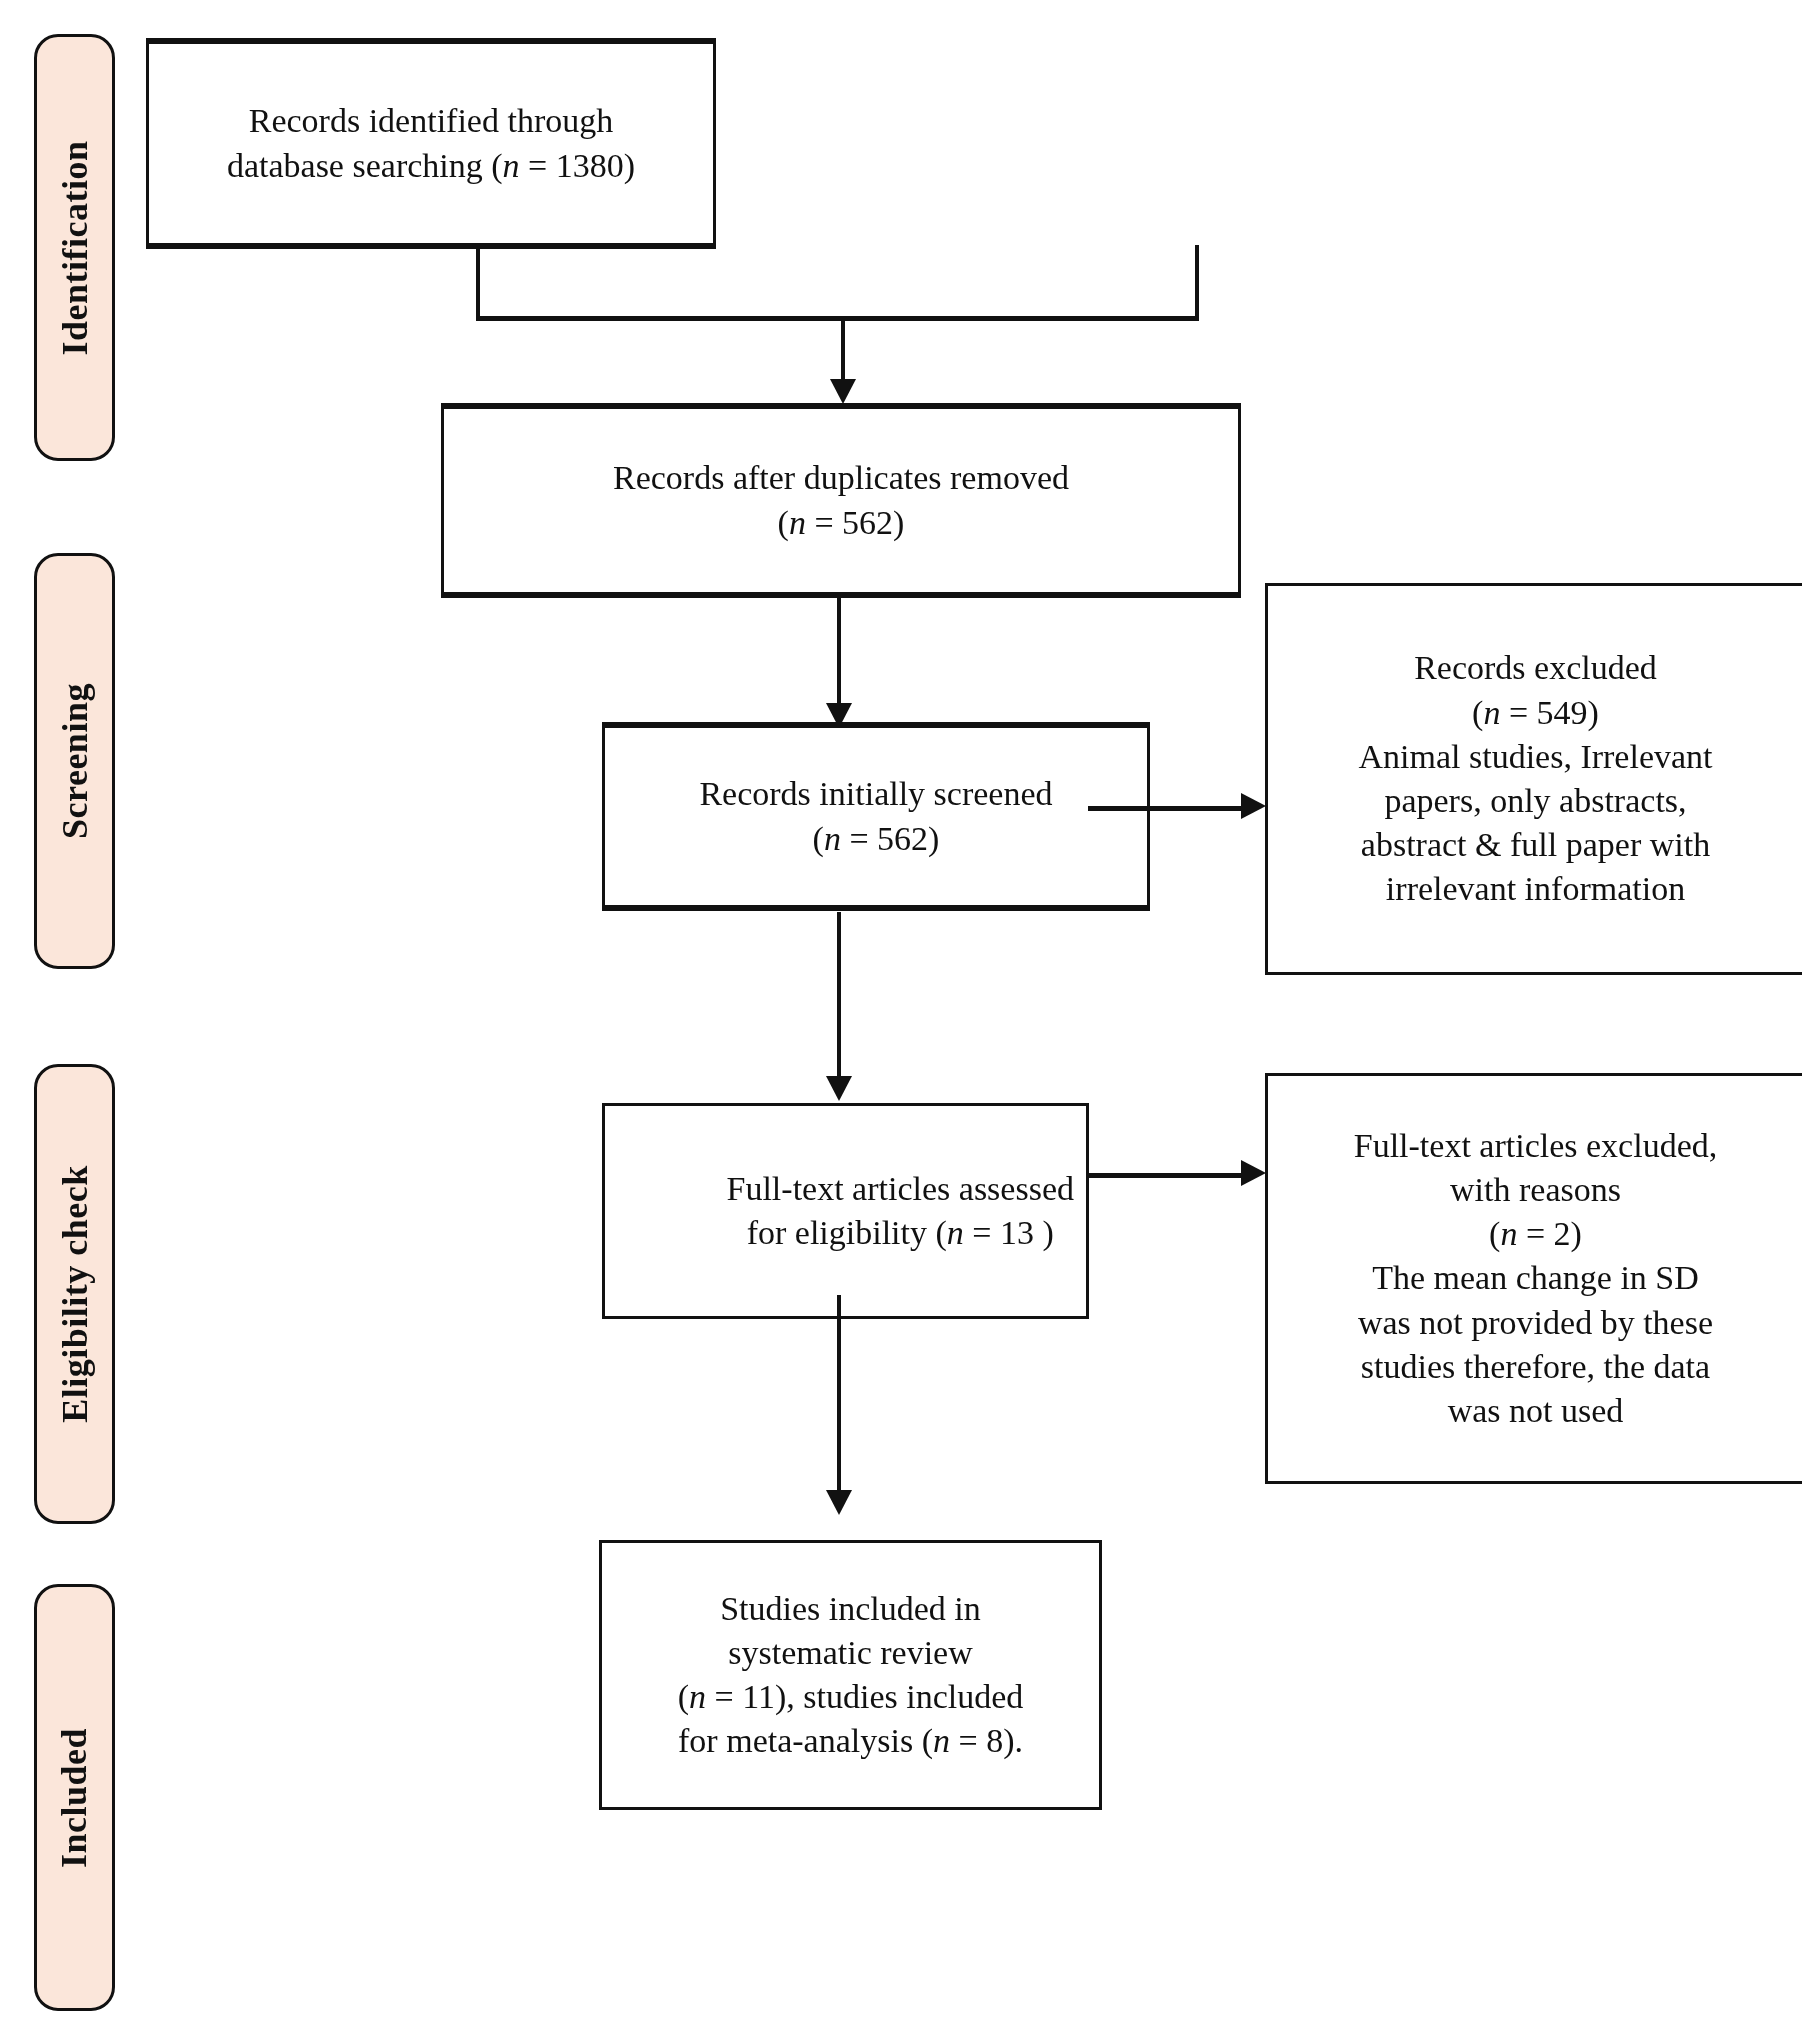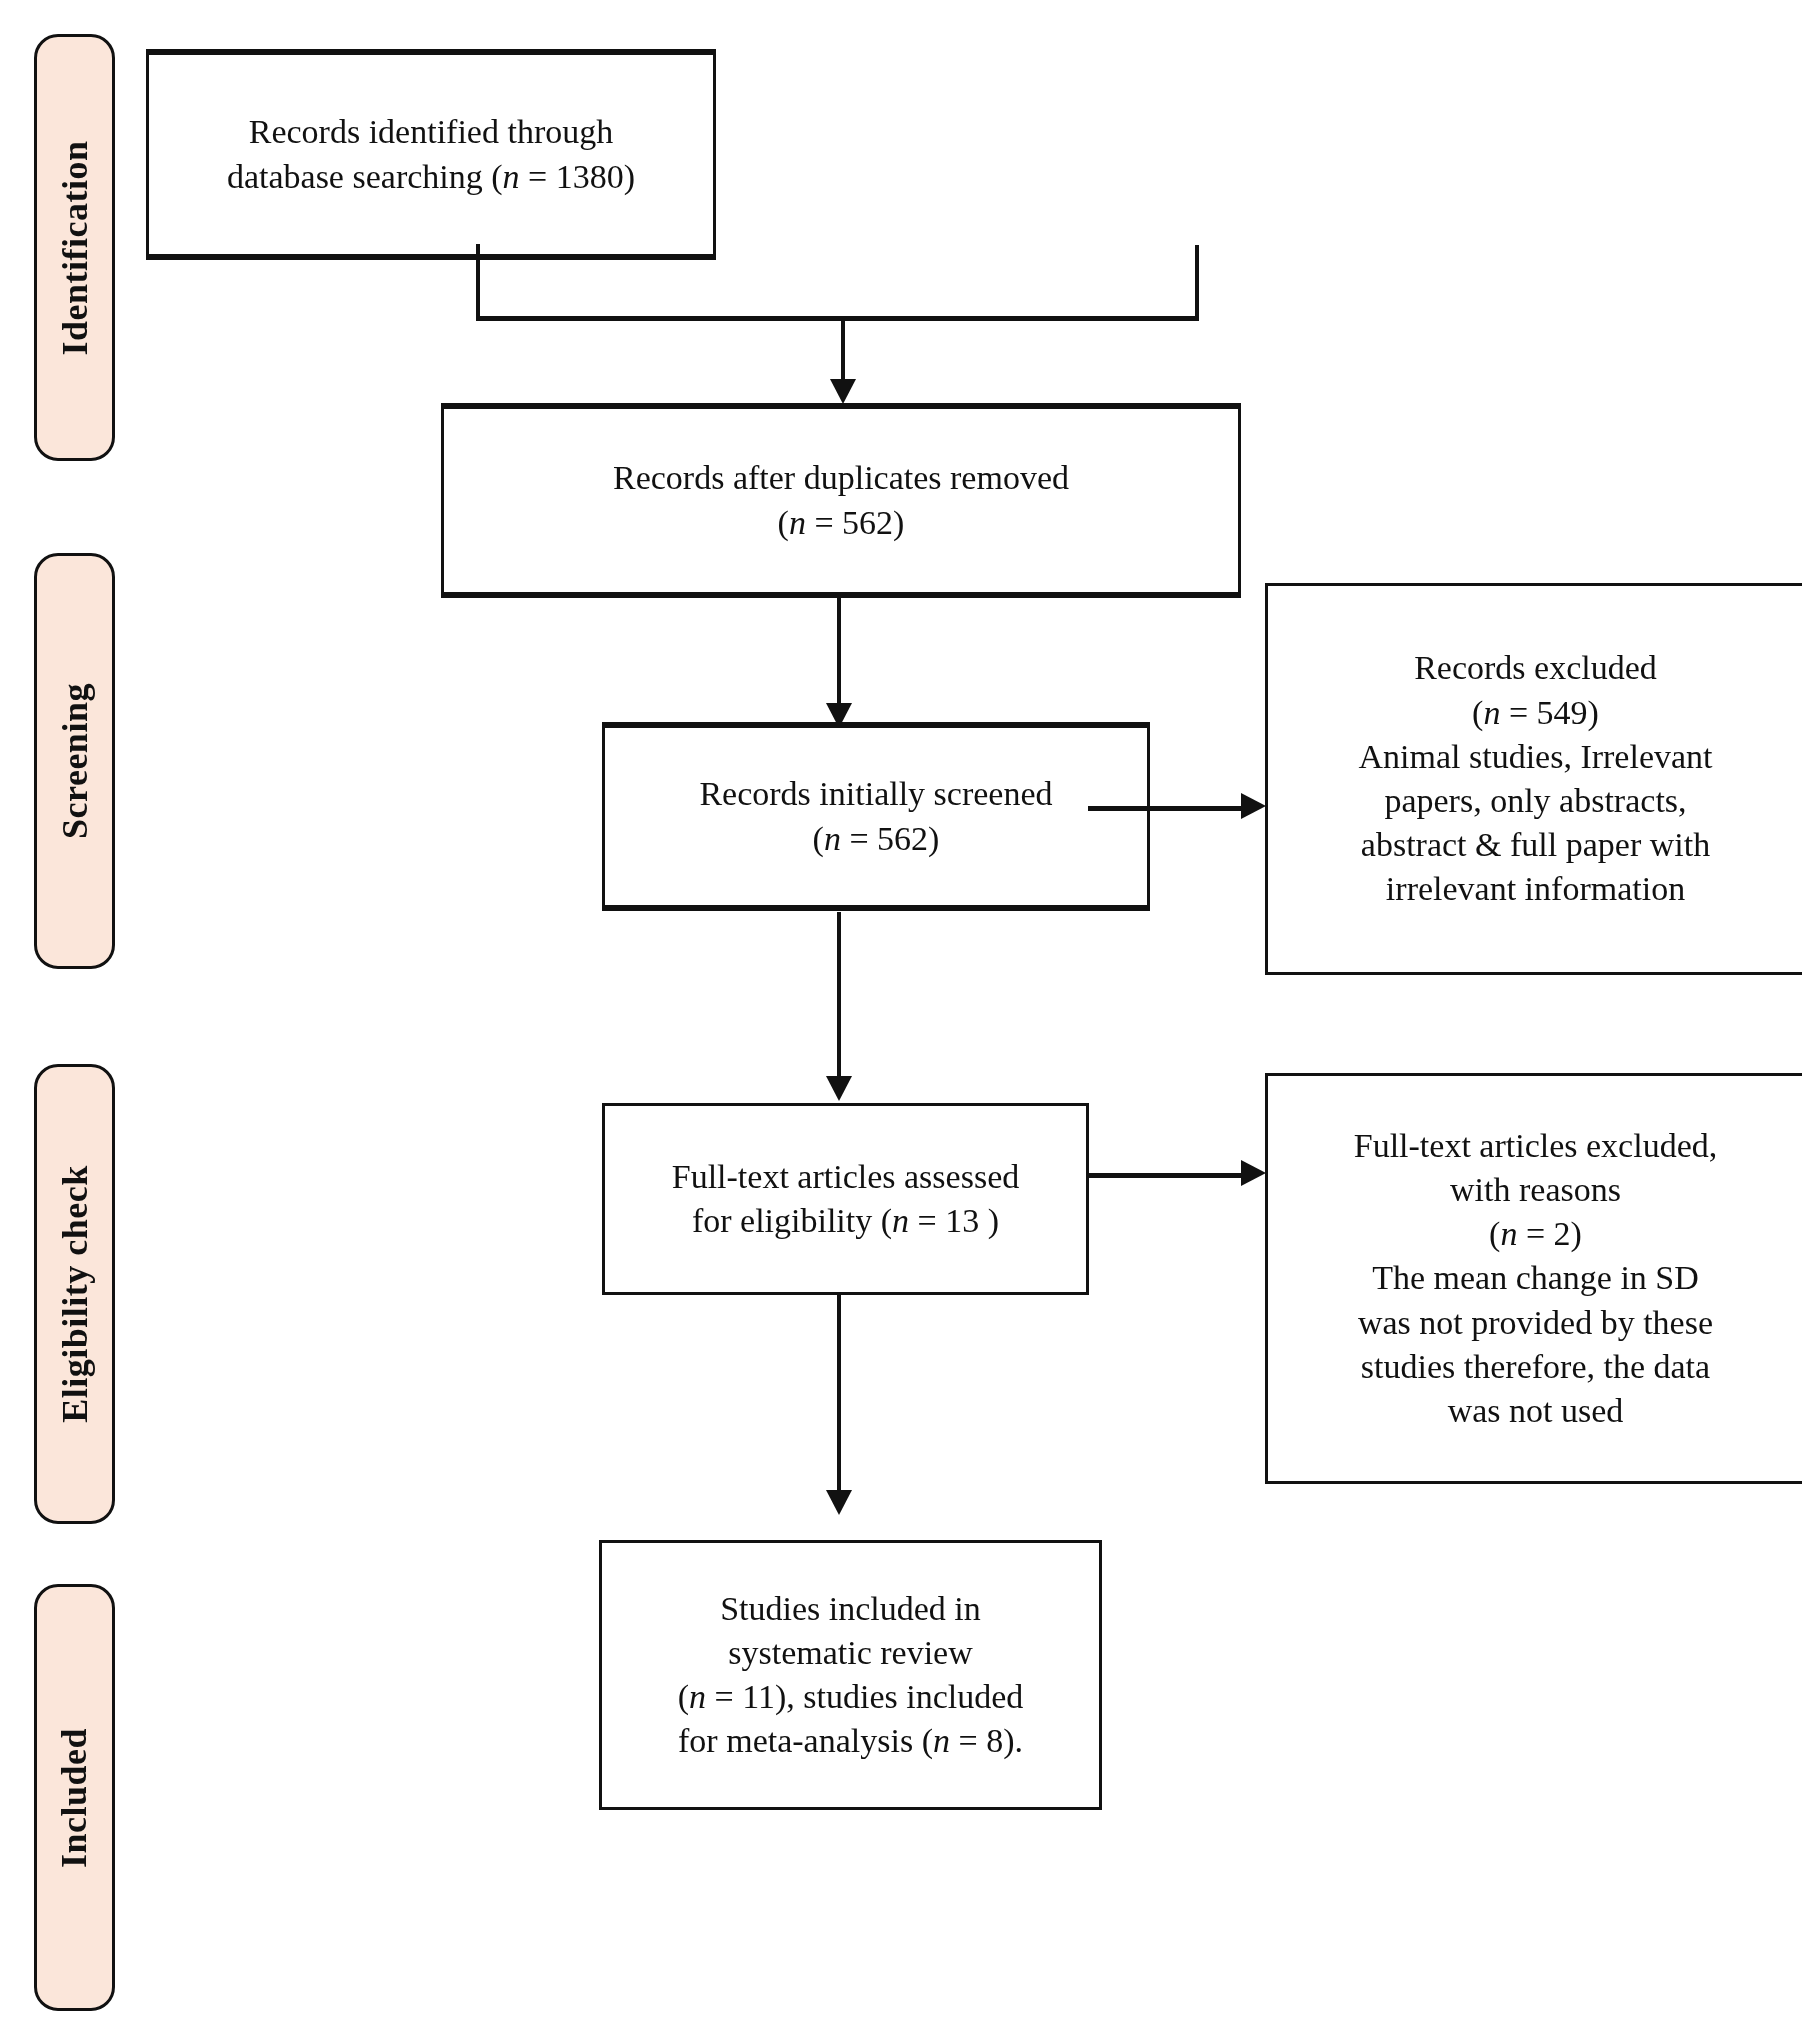--- a/index.html
+++ b/index.html
@@ -105,21 +105,21 @@
   </div>
 
   <div class="stage-pill" style="left:34px; top:1064px; width:81px; height:460px;">
     <span class="stage-label">Eligibility check</span>
   </div>
 
   <div class="stage-pill" style="left:34px; top:1584px; width:81px; height:427px;">
     <span class="stage-label">Included</span>
   </div>
 
-  <div class="flow-box thick-edge" style="left:146px; top:49px; width:570px; height:211px;">
+  <div class="flow-box thick-edge" style="left:146px; top:38px; width:570px; height:211px;">
     <div class="box-text">Records identified through<br>database searching (<span class="ital">n</span> = 1380)</div>
   </div>
 
 
   <div class="vline" style="left:476px; top:244px; height:74px;"></div>
 
   <div class="vline" style="left:1195px; top:245px; height:72px;"></div>
 
   <div class="hline" style="left:476px; top:316px; width:723px;"></div>
 
@@ -140,21 +140,21 @@
   <div class="hline" style="left:1088px; top:806px; width:157px;"></div>
   <div class="arrow-right" style="left:1241px; top:793px;"></div>
 
   <div class="flow-box" style="left:1265px; top:583px; width:541px; height:392px;">
     <div class="box-text">Records excluded<br>(<span class="ital">n</span> = 549)<br>Animal studies, Irrelevant<br>papers, only abstracts,<br>abstract &amp; full paper with<br>irrelevant information</div>
   </div>
 
   <div class="vline" style="left:837px; top:912px; height:168px;"></div>
   <div class="arrow-down" style="left:826px; top:1076px;"></div>
 
-  <div class="flow-box" style="left:602px; top:1103px; width:487px; height:192px;">
+  <div class="flow-box" style="left:602px; top:1103px; width:487px; height:216px;justify-content:flex-end;">
     <div class="box-text">Full-text articles assessed<br>for eligibility (<span class="ital">n</span> = 13 )</div>
   </div>
 
   <div class="hline" style="left:1088px; top:1173px; width:157px;"></div>
   <div class="arrow-right" style="left:1241px; top:1160px;"></div>
 
   <div class="flow-box" style="left:1265px; top:1073px; width:541px; height:411px;">
     <div class="box-text">Full-text articles excluded,<br>with reasons<br>(<span class="ital">n</span> =  2)<br>The mean change in SD<br>was not provided by these<br>studies therefore, the data<br>was not used</div>
   </div>
 

